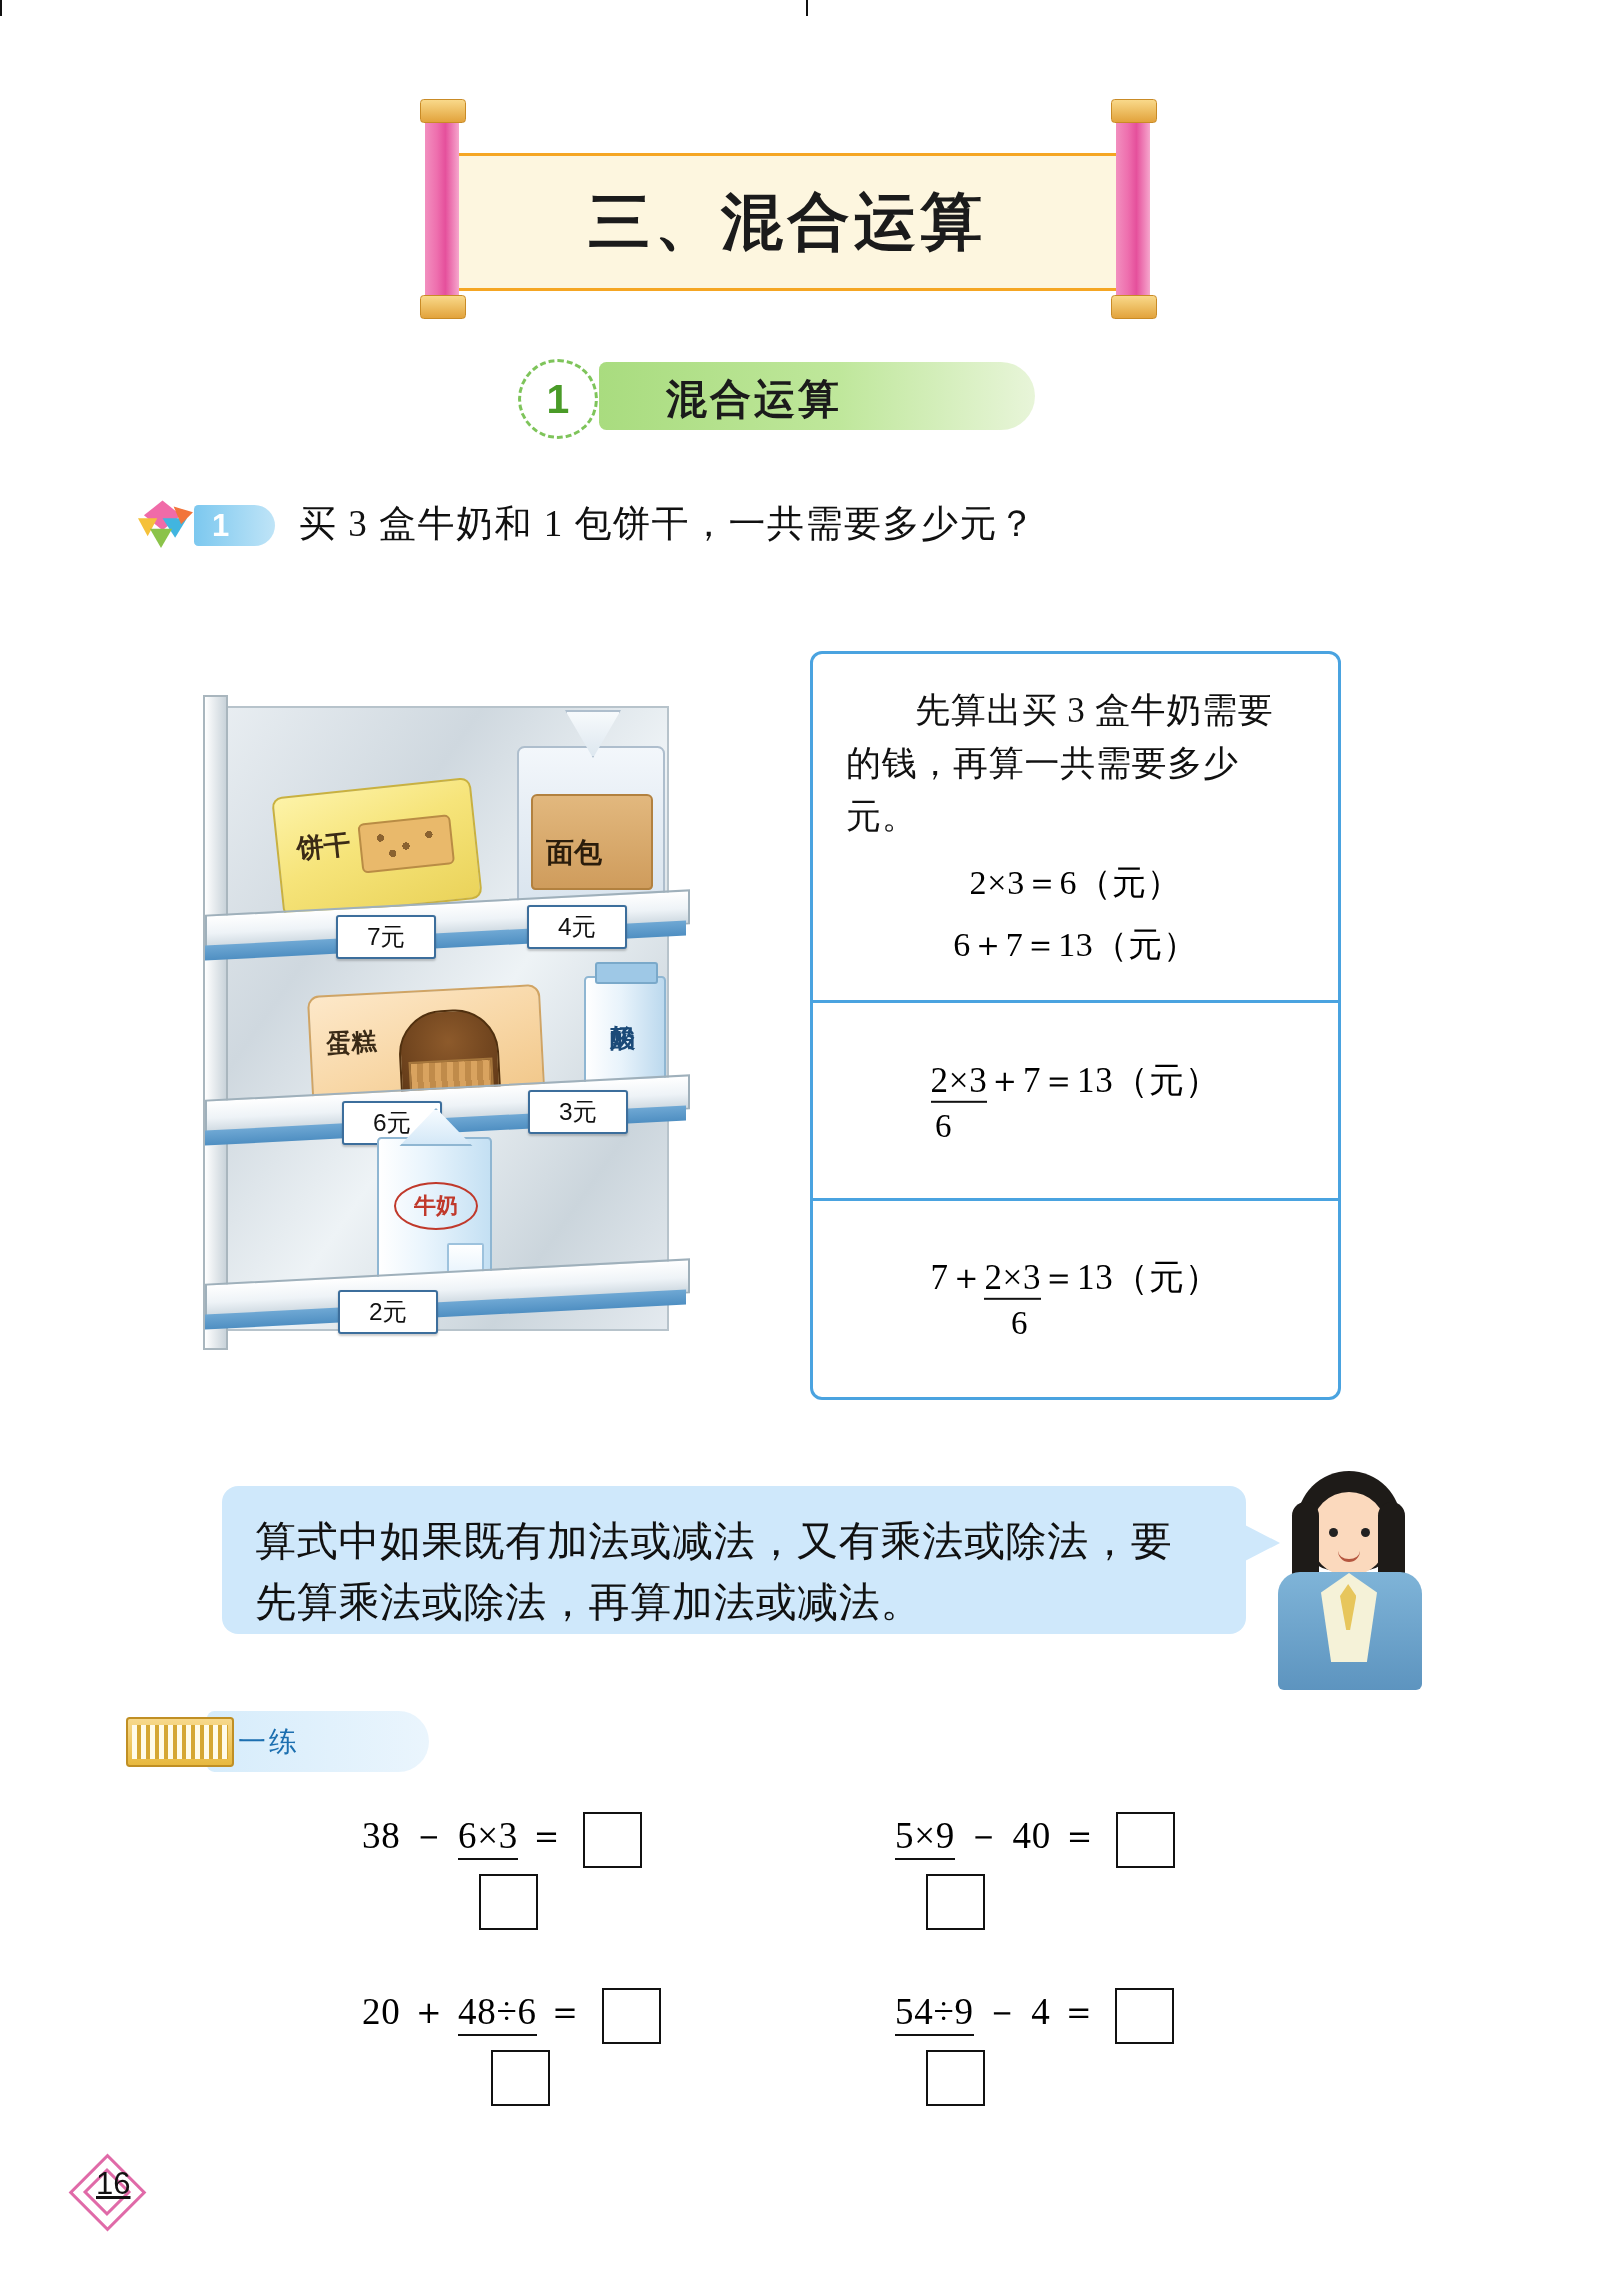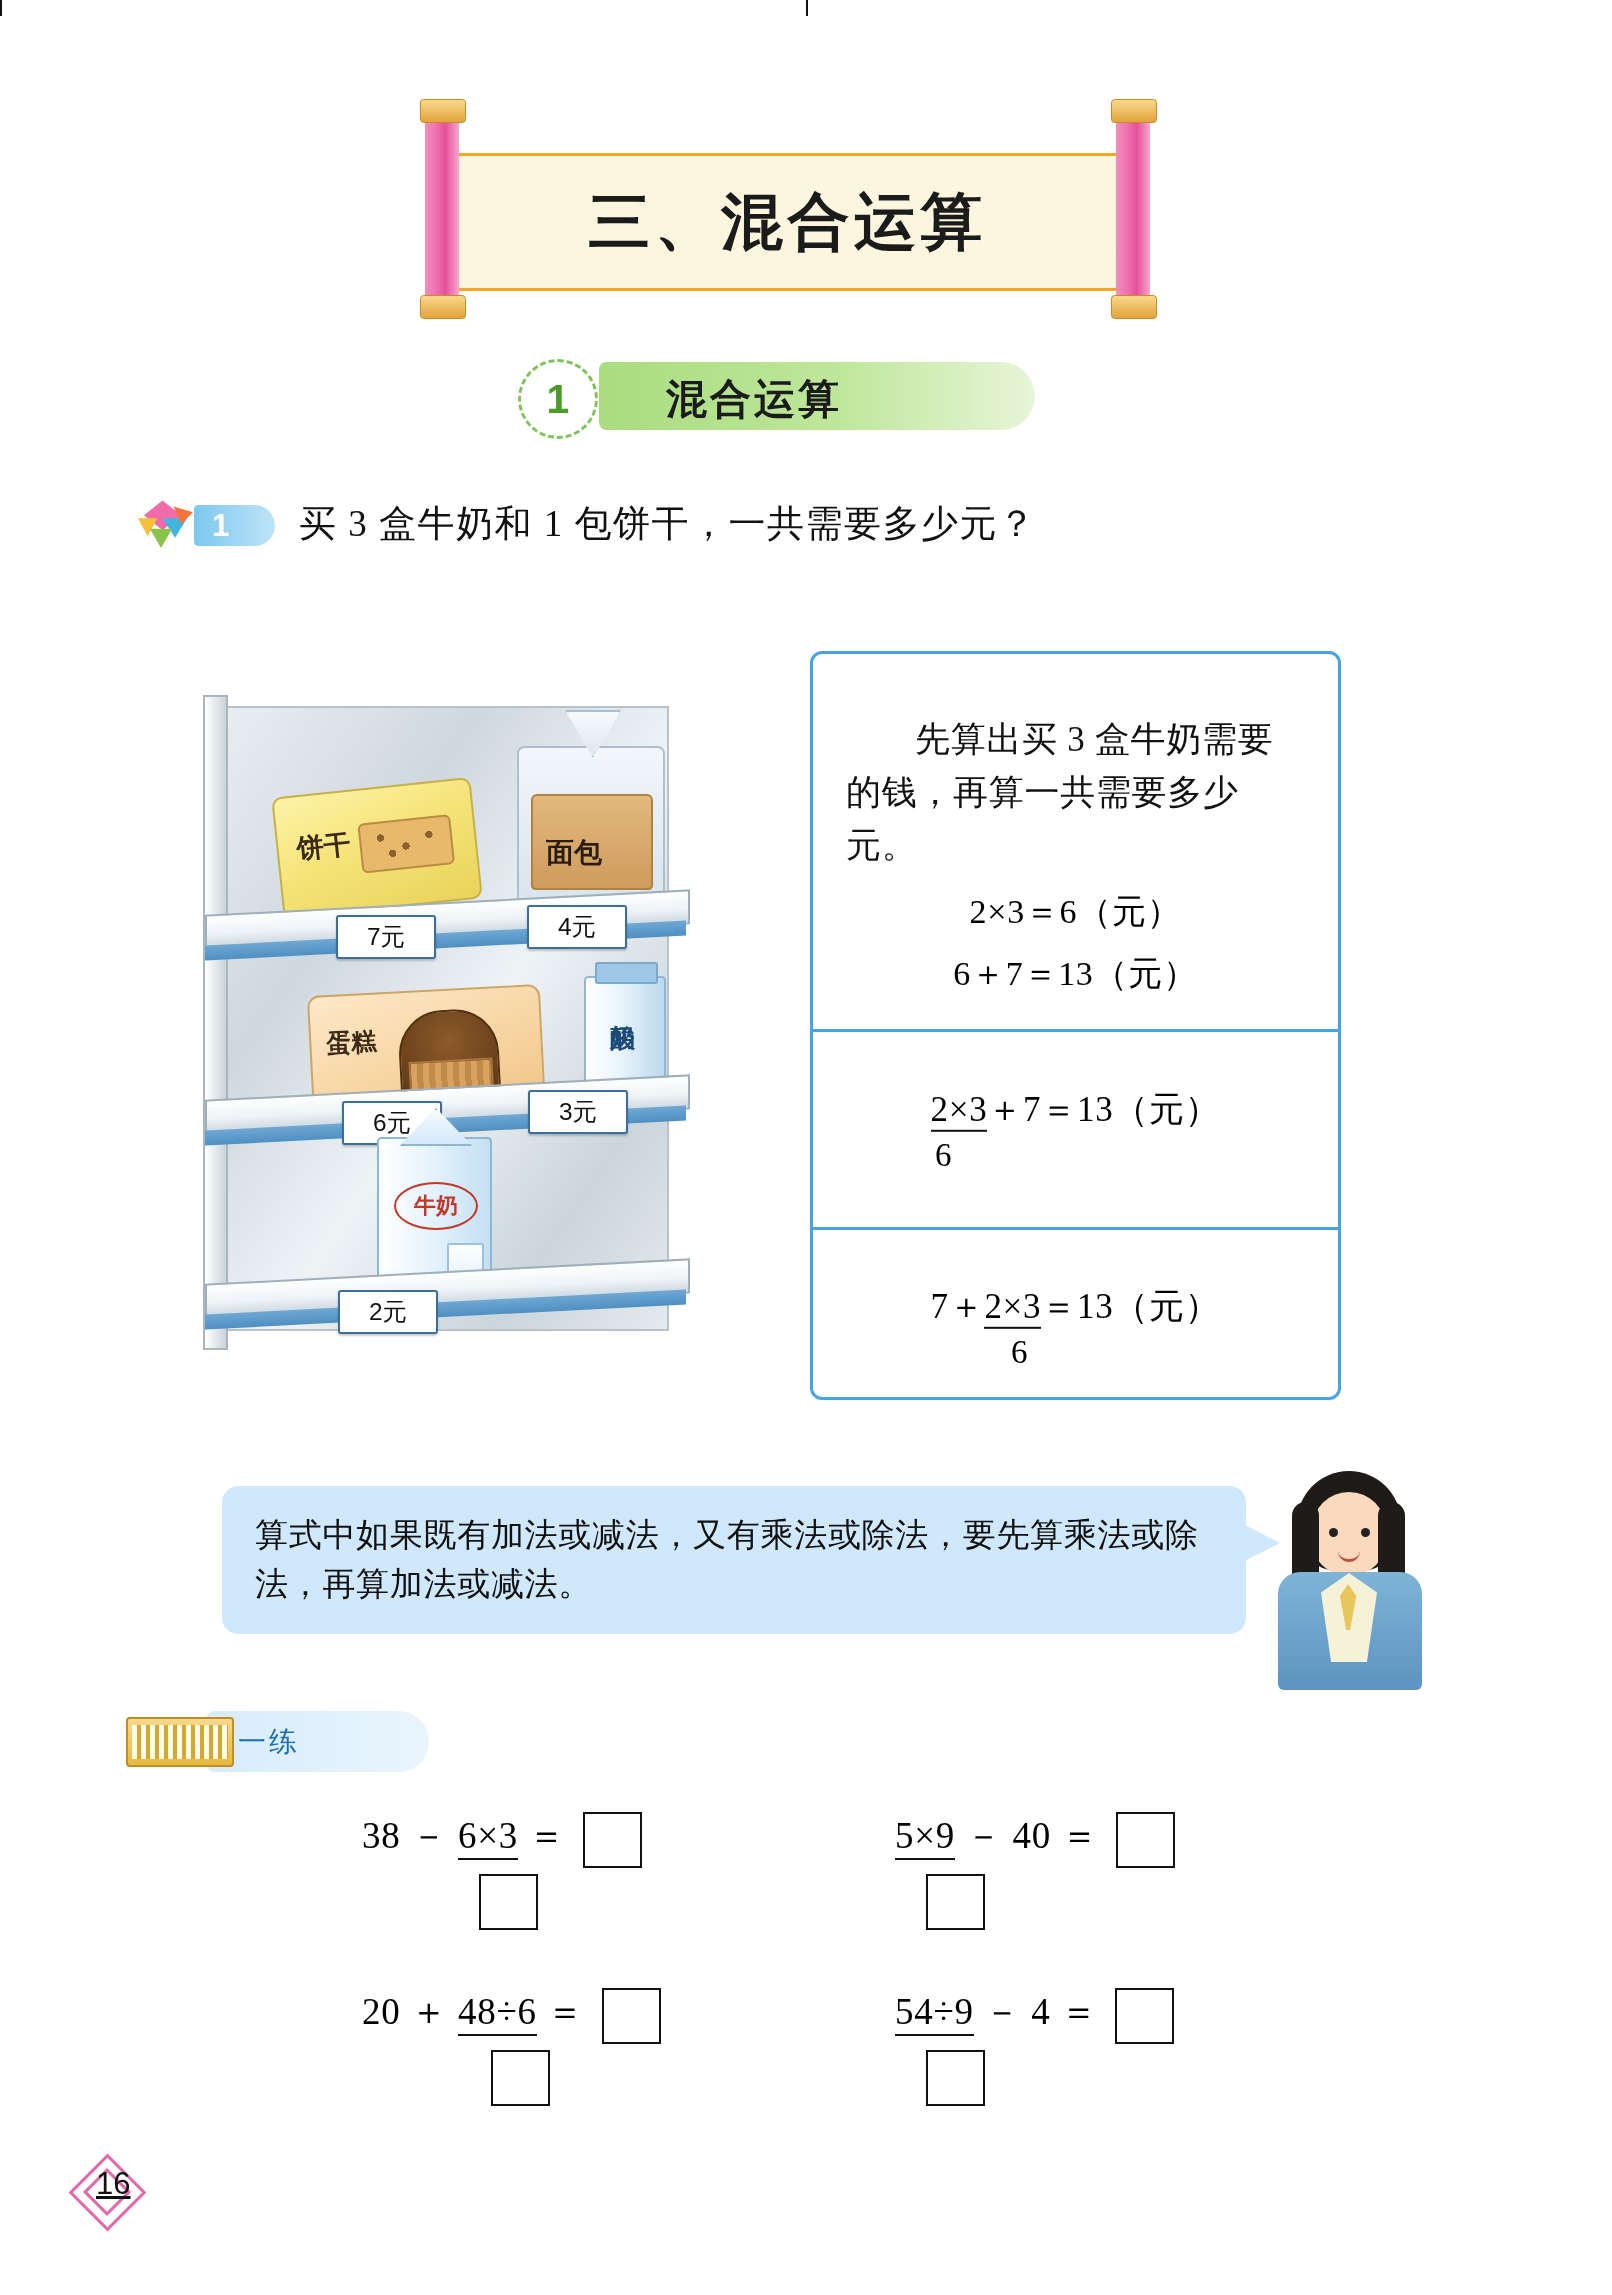--- a/index.html
+++ b/index.html
@@ -358,21 +358,21 @@
     height: 743px;
     border: 3px solid #4aa3e0;
     border-radius: 12px;
     background: #ffffff;
   }
   .sol-sec {
     position: relative;
     box-sizing: border-box;
   }
   .sol-sec + .sol-sec { border-top: 3px solid #4aa3e0; }
-  .sol-sec.s1 { height: 346px; padding: 30px 33px 0 33px; margin-top: 29px; }
+  .sol-sec.s1 { height: 346px; padding: 30px 33px 0 33px; }
   .sol-sec.s2 { height: 198px; }
   .sol-sec.s3 { height: 196px; }
   .sol-text {
     font-size: 35px;
     line-height: 1.52;
     color: #111;
     text-indent: 69px;
     letter-spacing: 0.7px;
   }
   .sol-eq {
@@ -417,21 +417,21 @@
   .bubble::after {
     content: "";
     position: absolute;
     right: -34px;
     top: 38px;
     border-top: 19px solid transparent;
     border-bottom: 19px solid transparent;
     border-left: 37px solid #cfe8fb;
   }
   .bubble-text {
-    font-size: 33px;
+    font-size: 41px;
     line-height: 1.48;
     color: #111;
     letter-spacing: 0.7px;
   }
 
   
   .teacher {
     position: absolute;
     left: 1257px;
     top: 1467px;

